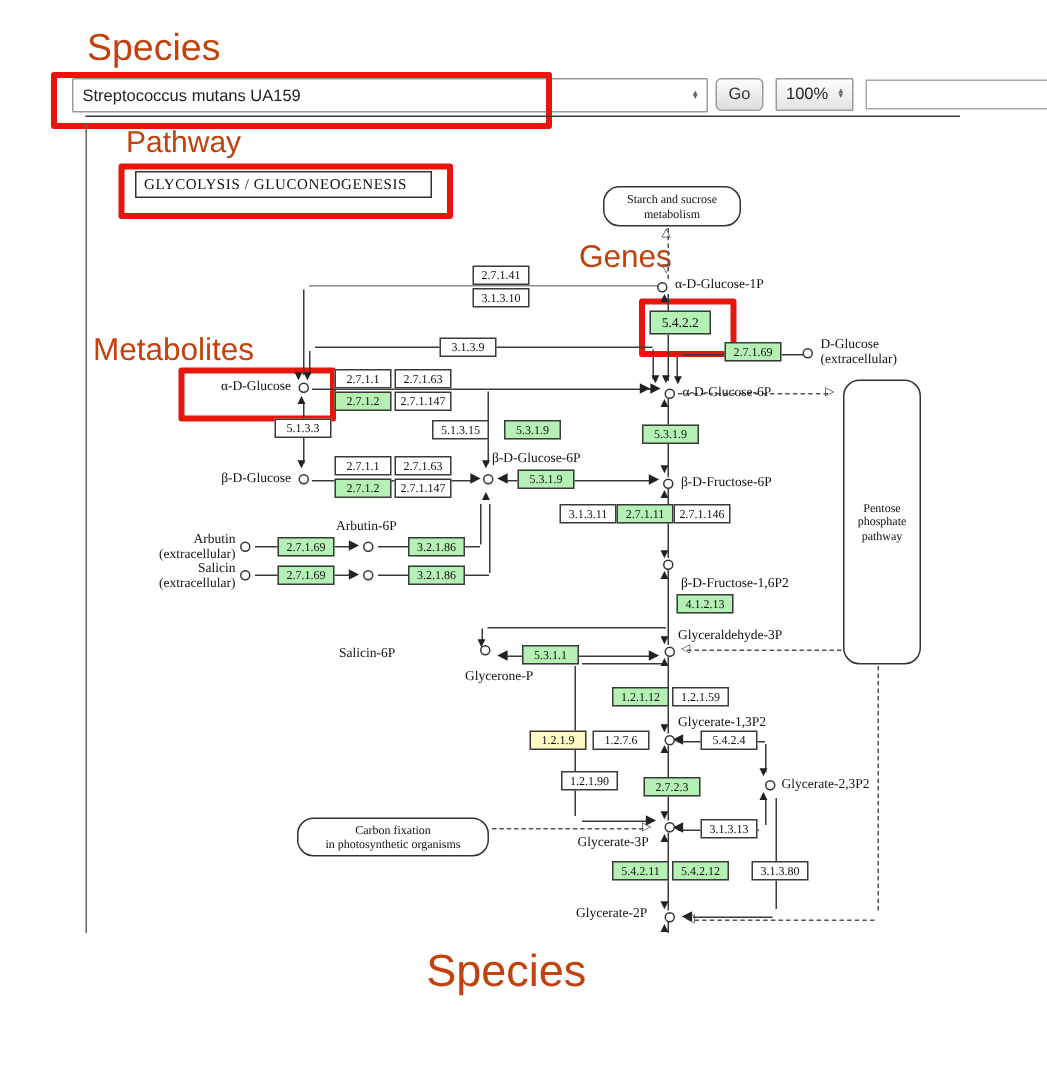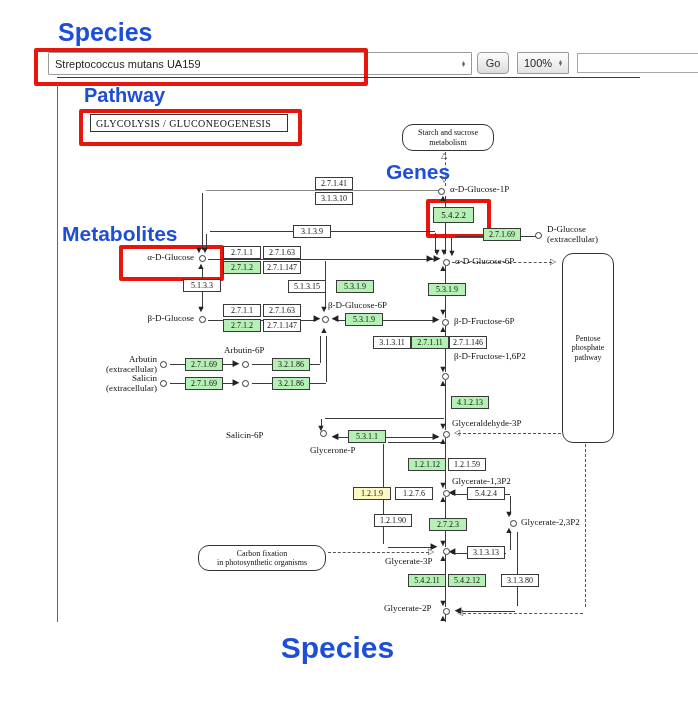--- a/index.html
+++ b/index.html
@@ -1,19 +1,19 @@
 <!DOCTYPE html>
 <html><head>
 <meta charset="utf-8">
 <style>
   html,body{margin:0;padding:0;background:#fff;}
   .screen{position:relative;width:698px;height:723px;background:#fff;overflow:hidden;
           font-family:"Liberation Sans",sans-serif;}
   .abs{position:absolute;}
-  .heading{font-weight:bold;color:#1d4ed8;white-space:nowrap;}
+  .heading{font-weight:normal;color:#c2410c;white-space:nowrap;}
   .redbox{position:absolute;border:4px solid #e8150d;border-radius:2px;pointer-events:none;}
   
   .select{position:absolute;background:#fff;border:1px solid #9a9a9a;border-radius:1px;
           font-size:11px;color:#222;display:flex;align-items:center;padding:0 6px;box-sizing:border-box;}
   .stepper{margin-left:auto;font-size:6px;line-height:.5;color:#666;text-align:center;padding-left:6px;}
   .btn{position:absolute;border:1px solid #9a9a9a;border-radius:4px;font-size:11px;color:#333;
        background:linear-gradient(#fdfdfd,#dcdcdc);display:flex;align-items:center;justify-content:center;box-sizing:border-box;}
   .tinput{position:absolute;background:#fff;border:1px solid #a8a8a8;box-sizing:border-box;}
   .hline{position:absolute;background:#3a3a3a;}
   
@@ -225,21 +225,21 @@
       <div class="mlabel" style="left: 95px; top: 355px; width: 62px; text-align: right;">Arbutin
 (extracellular)</div>
       <div class="node" style="left: 242px; top: 361px;"></div>
       <div class="mlabel" style="left: 224px; top: 346px;">Arbutin-6P</div>
       <div class="node" style="left: 160px; top: 380px;"></div>
       <div class="mlabel" style="left: 95px; top: 374px; width: 62px; text-align: right;">Salicin
 (extracellular)</div>
       <div class="node" style="left: 242px; top: 380px;"></div>
       <div class="mlabel" style="left: 226px; top: 393px; margin-top: 38px;">Salicin-6P</div>
       <div class="node" style="left: 442px; top: 373px;"></div>
-      <div class="mlabel" style="left: 454px; top: 352px; font-family: Liberation Serif, serif;">β-D-Fructose-1,6P2</div>
+      <div class="mlabel" style="left: 454px; top: 384px; font-family: Liberation Serif, serif;">β-D-Fructose-1,6P2</div>
       <div class="node" style="left: 320px; top: 430px;"></div>
       <div class="mlabel" style="left: 282px; top: 446px; margin-left: 28px;">Glycerone-P</div>
       <div class="node" style="left: 443px; top: 431px;"></div>
       <div class="mlabel" style="left: 452px; top: 419px;">Glyceraldehyde-3P</div>
       <div class="node" style="left: 443px; top: 490px;"></div>
       <div class="mlabel" style="left: 452px; top: 477px;">Glycerate-1,3P2</div>
       <div class="node" style="left: 510px; top: 520px;"></div>
       <div class="mlabel" style="left: 521px; top: 518px;">Glycerate-2,3P2</div>
       <div class="node" style="left: 443px; top: 548px;"></div>
       <div class="mlabel" style="left: 385px; top: 557px;">Glycerate-3P</div>

